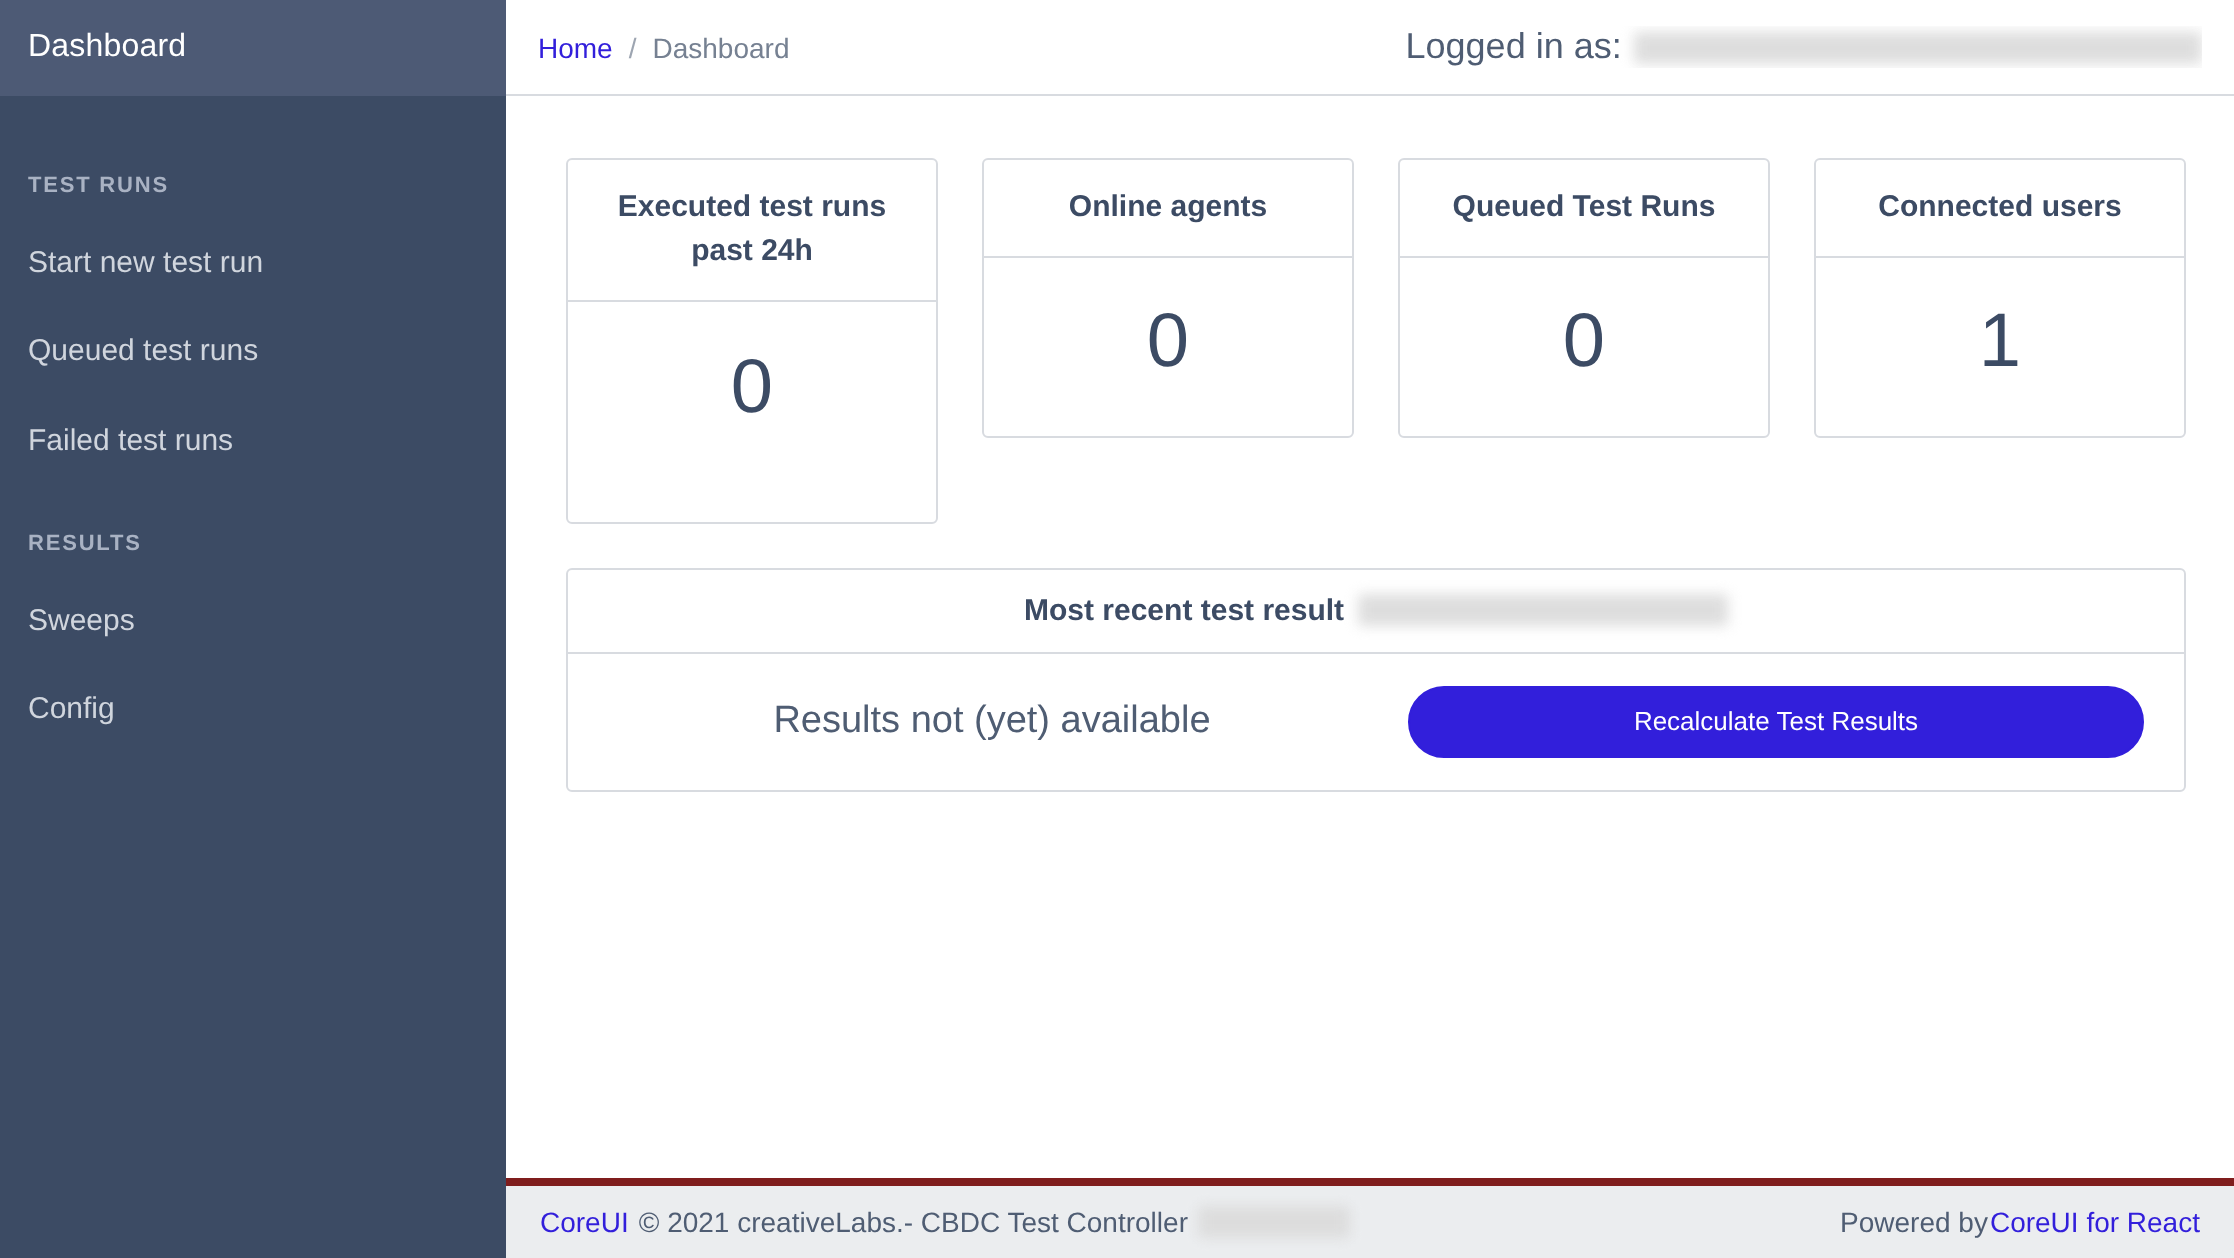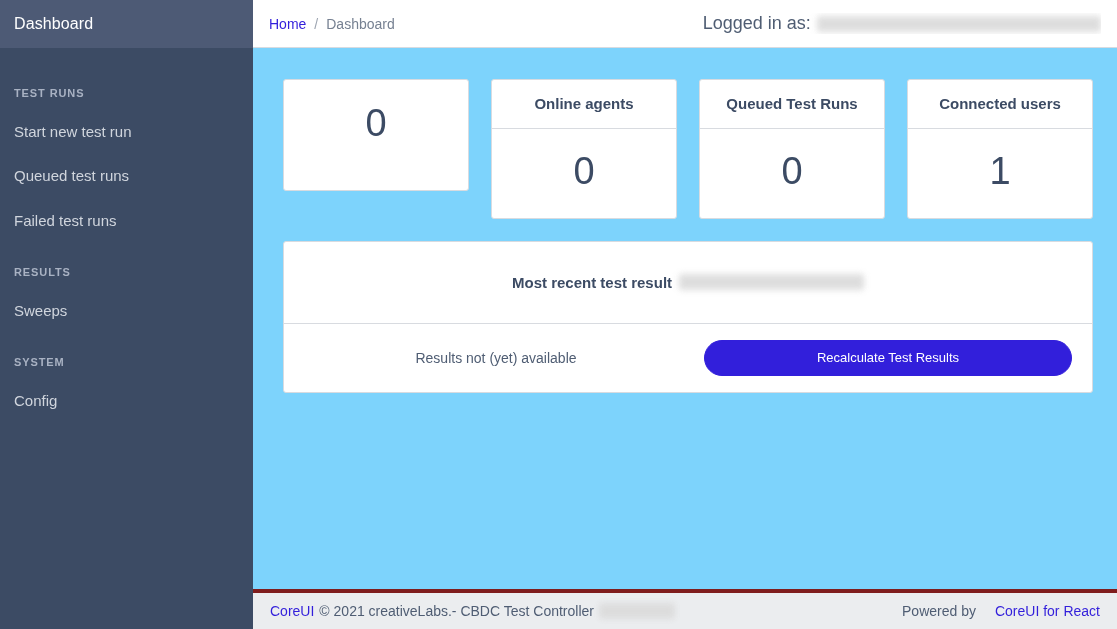--- a/index.html
+++ b/index.html
@@ -77,21 +77,21 @@
     white-space: nowrap;
   }
 
   
   .wrapper {
     flex: 1 1 auto;
     display: flex;
     flex-direction: column;
     height: 629px;
     min-width: 0;
-    background: #7dd3fc;
+    background: #ffffff;
   }
 
   
   .header {
     flex: 0 0 48px;
     height: 48px;
     background: #ffffff;
     border-bottom: 1px solid #d8dbe0;
     display: flex;
     align-items: center;
@@ -190,42 +190,42 @@
 
   
   .result-card {
     margin-top: 22px;
     background: #ffffff;
     border: 1px solid #d8dbe0;
     border-radius: 3px;
   }
 
   .result-card-header {
-    padding: 32px 10px;
+    padding: 12px 10px;
     text-align: center;
     border-bottom: 1px solid #d8dbe0;
     font-weight: bold;
     font-size: 15px;
     color: #3c4b64;
     display: flex;
     align-items: center;
     justify-content: center;
     gap: 7px;
   }
 
   .result-card-body {
     padding: 16px 20px;
     display: flex;
     align-items: center;
   }
 
   .result-status {
     flex: 1 1 0;
     text-align: center;
-    font-size: 14px;
+    font-size: 19px;
     color: #4f5d73;
   }
 
   .result-action {
     flex: 1 1 0;
     display: flex;
     justify-content: flex-end;
   }
 
   .btn-recalc {
@@ -247,21 +247,21 @@
     height: 40px;
     border-top: 4px solid #7f1d1d;
     background: #ebedef;
     display: flex;
     align-items: center;
     padding: 0 17px;
     font-size: 14px;
     color: #4f5d73;
   }
   .footer-left { display: flex; align-items: center; gap: 5px; white-space: nowrap; }
-  .footer-right { margin-left: auto; display: flex; align-items: flex-start; gap: 19px; white-space: nowrap; }
+  .footer-right { margin-left: auto; display: flex; align-items: flex-start; gap: 1px; white-space: nowrap; }
   .footer-link { color: #321fdb; text-decoration: none; cursor: pointer; }
 </style>
 </head>
 <body>
 
 <div class="app">
 
   <div class="sidebar">
     <div class="sidebar-brand">
       <span class="sidebar-brand-title">Dashboard</span>
@@ -270,21 +270,20 @@
     <nav class="sidebar-nav">
 
       <div class="nav-title">TEST RUNS</div>
       <a class="nav-link">Start new test run</a>
       <a class="nav-link">Queued test runs</a>
       <a class="nav-link">Failed test runs</a>
 
       <div class="nav-title">RESULTS</div>
       <a class="nav-link">Sweeps</a>
 
-      <div class="nav-title">SYSTEM</div>
       <a class="nav-link">Config</a>
 
     </nav>
   </div>
 
   <div class="wrapper">
 
     <div class="header">
       <div class="breadcrumb">
         <a class="breadcrumb-link">Home</a>
@@ -295,20 +294,21 @@
         <span class="logged-label">Logged in as:</span>
         <span class="redacted">Redacted User Name Organization</span>
       </div>
     </div>
 
     <div class="body-area">
 
       <div class="cards-row">
 
         <div class="stat-card tall">
+          <div class="stat-card-header">Executed test runs past 24h</div>
           <div class="stat-card-body">
             <span class="stat-value">0</span>
           </div>
         </div>
 
         <div class="stat-card">
           <div class="stat-card-header">Online agents</div>
           <div class="stat-card-body">
             <span class="stat-value">0</span>
           </div>

